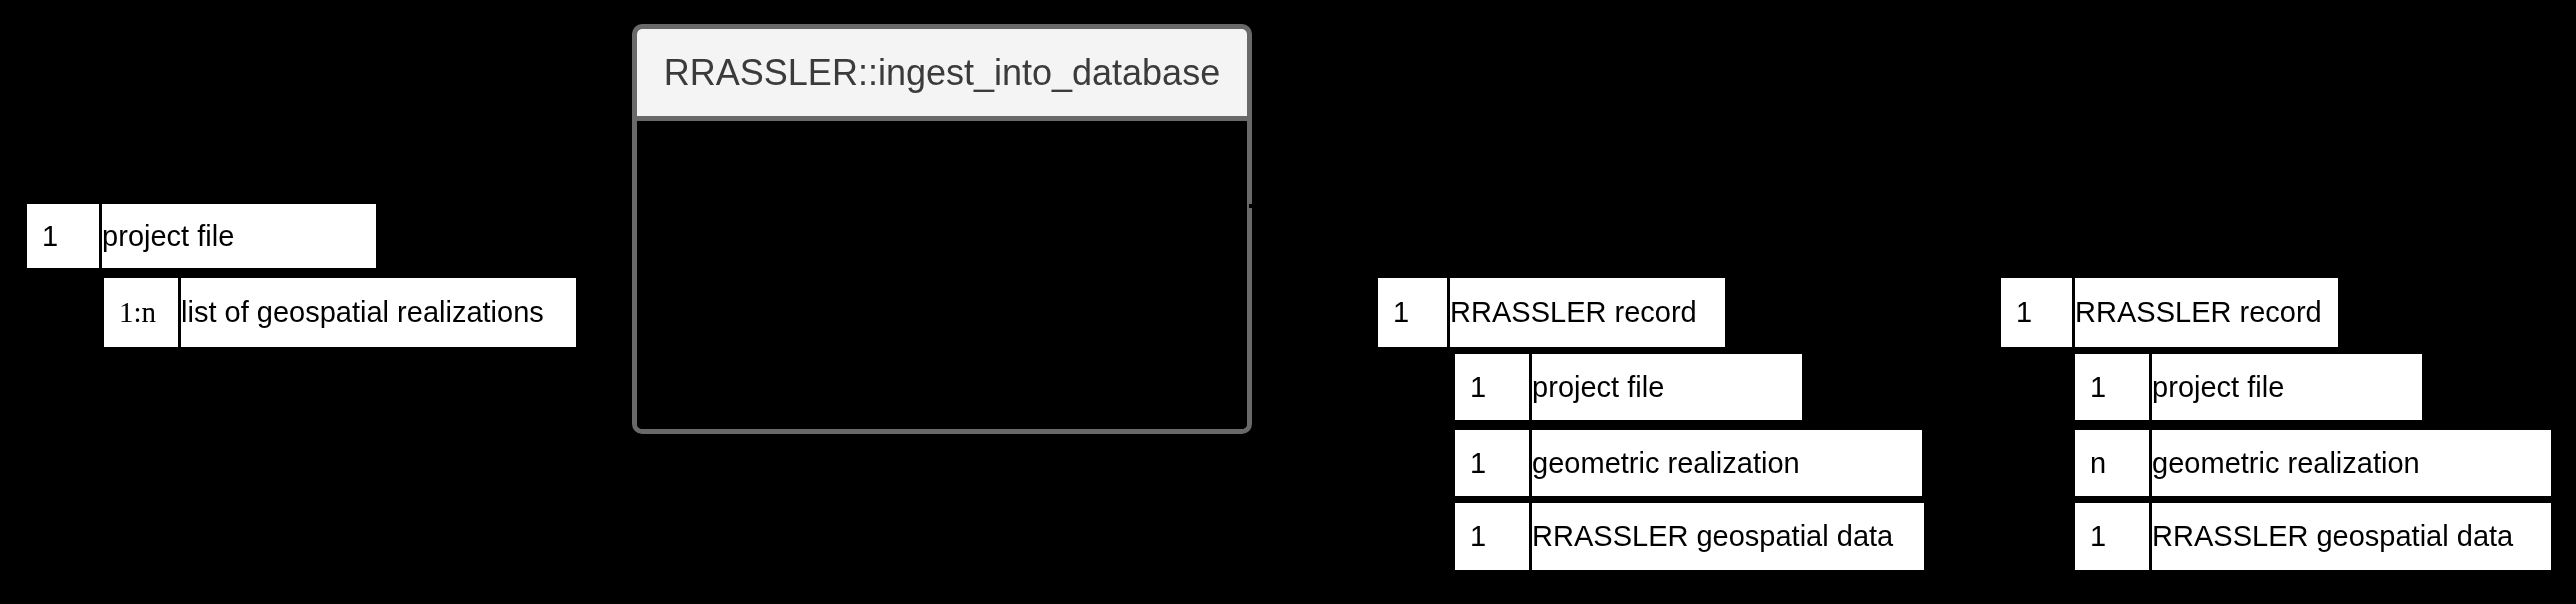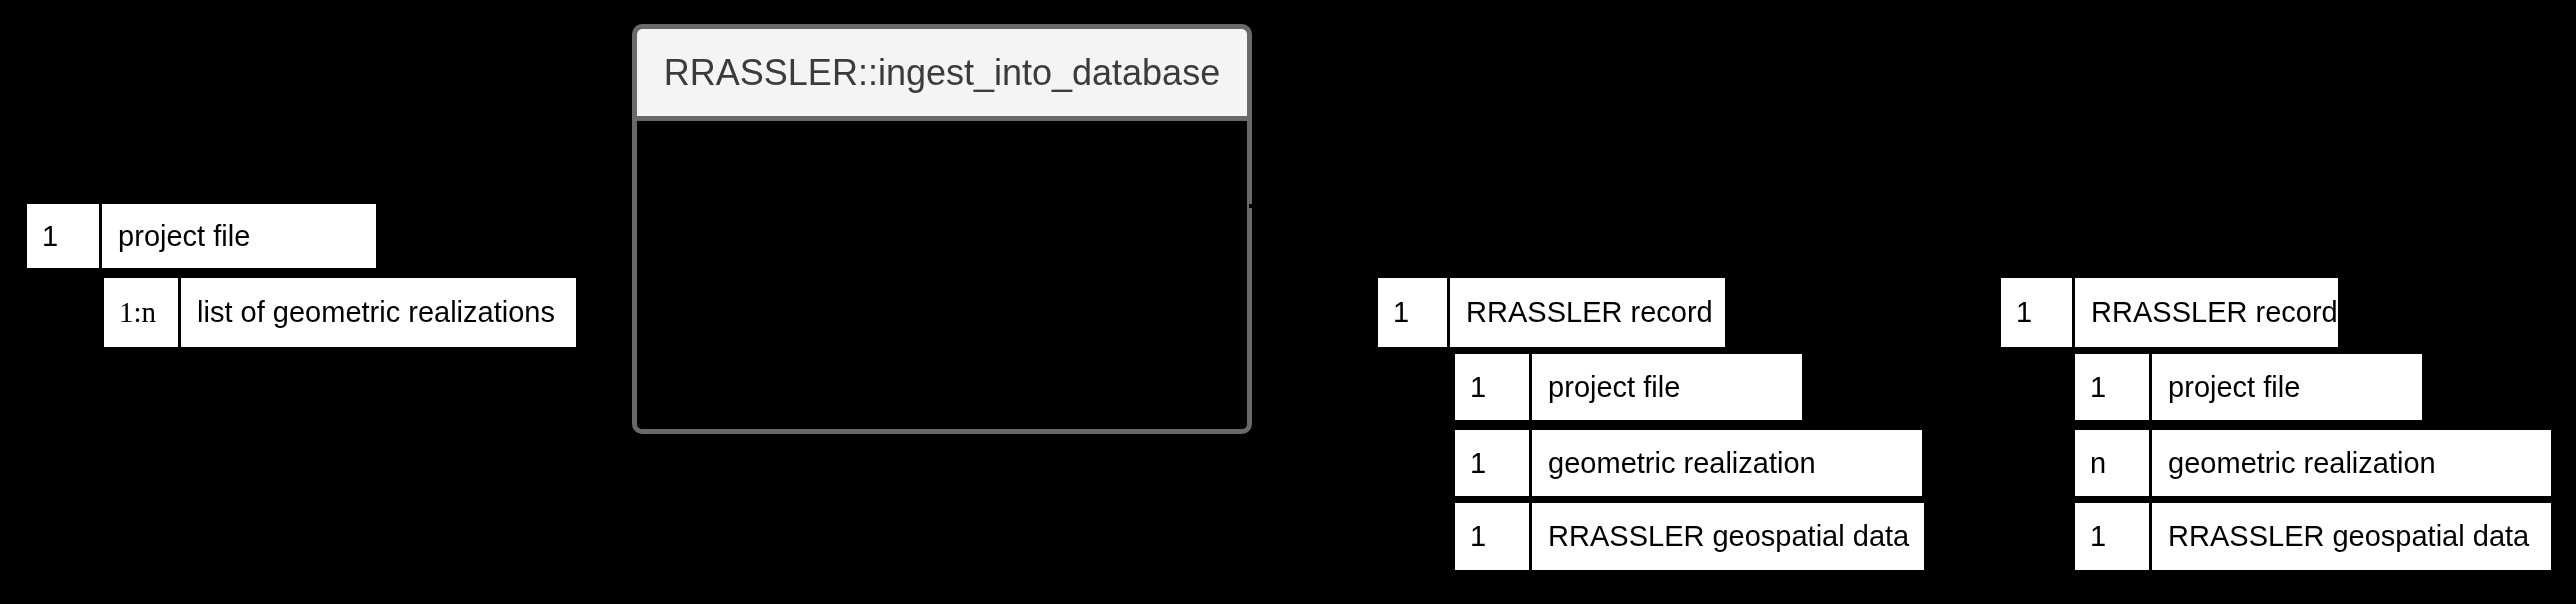--- a/index.html
+++ b/index.html
@@ -80,21 +80,20 @@
     width: 3.1px;
     background: #000000;
     flex: 0 0 auto;
   }
   .lbl {
     background: #ffffff;
     color: #000000;
     box-sizing: border-box;
     display: flex;
     align-items: center;
-    padding-left: 16px;
     font-size: 29px;
     flex: 0 0 auto;
     white-space: nowrap;
     overflow: hidden;
   }
 </style>
 </head>
 <body>
 
 <div id="canvas">
@@ -109,21 +108,21 @@
 
   <div class="row" style="left:27px; top:204px; height:64px;">
     <div class="num" style="width:72px;">1</div>
     <div class="sep"></div>
     <div class="lbl" style="width:274px;">project file</div>
   </div>
 
   <div class="row" style="left:104px; top:278px; height:69px;">
     <div class="num" style="width:74px;font-family:Liberation Serif, serif;">1:n</div>
     <div class="sep"></div>
-    <div class="lbl" style="width:395px;">list of geometric realizations</div>
+    <div class="lbl" style="width:395px;">list of geospatial realizations</div>
   </div>
 
   <div class="row" style="left:1378px; top:278px; height:69px;">
     <div class="num" style="width:69px;">1</div>
     <div class="sep"></div>
     <div class="lbl" style="width:275px;">RRASSLER record</div>
   </div>
 
   <div class="row" style="left:1455px; top:354px; height:66px;">
     <div class="num" style="width:74px;">1</div>

